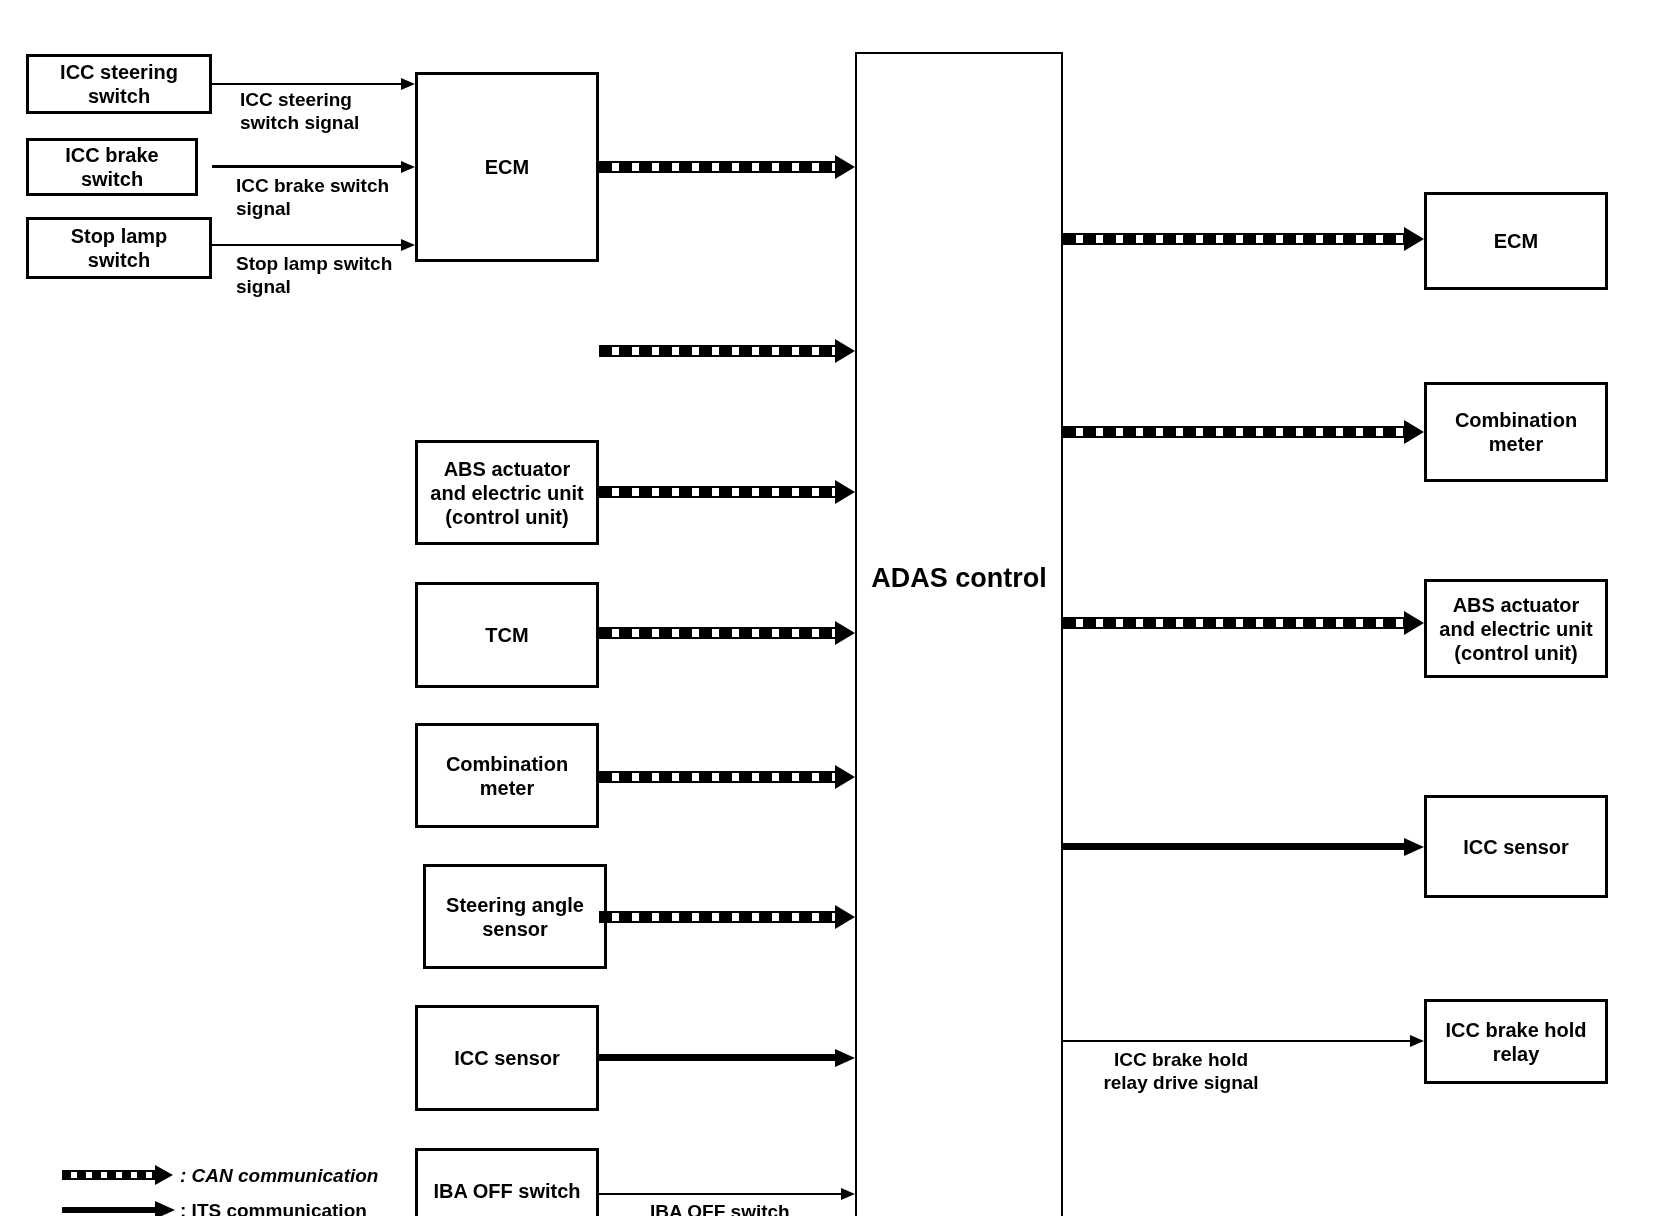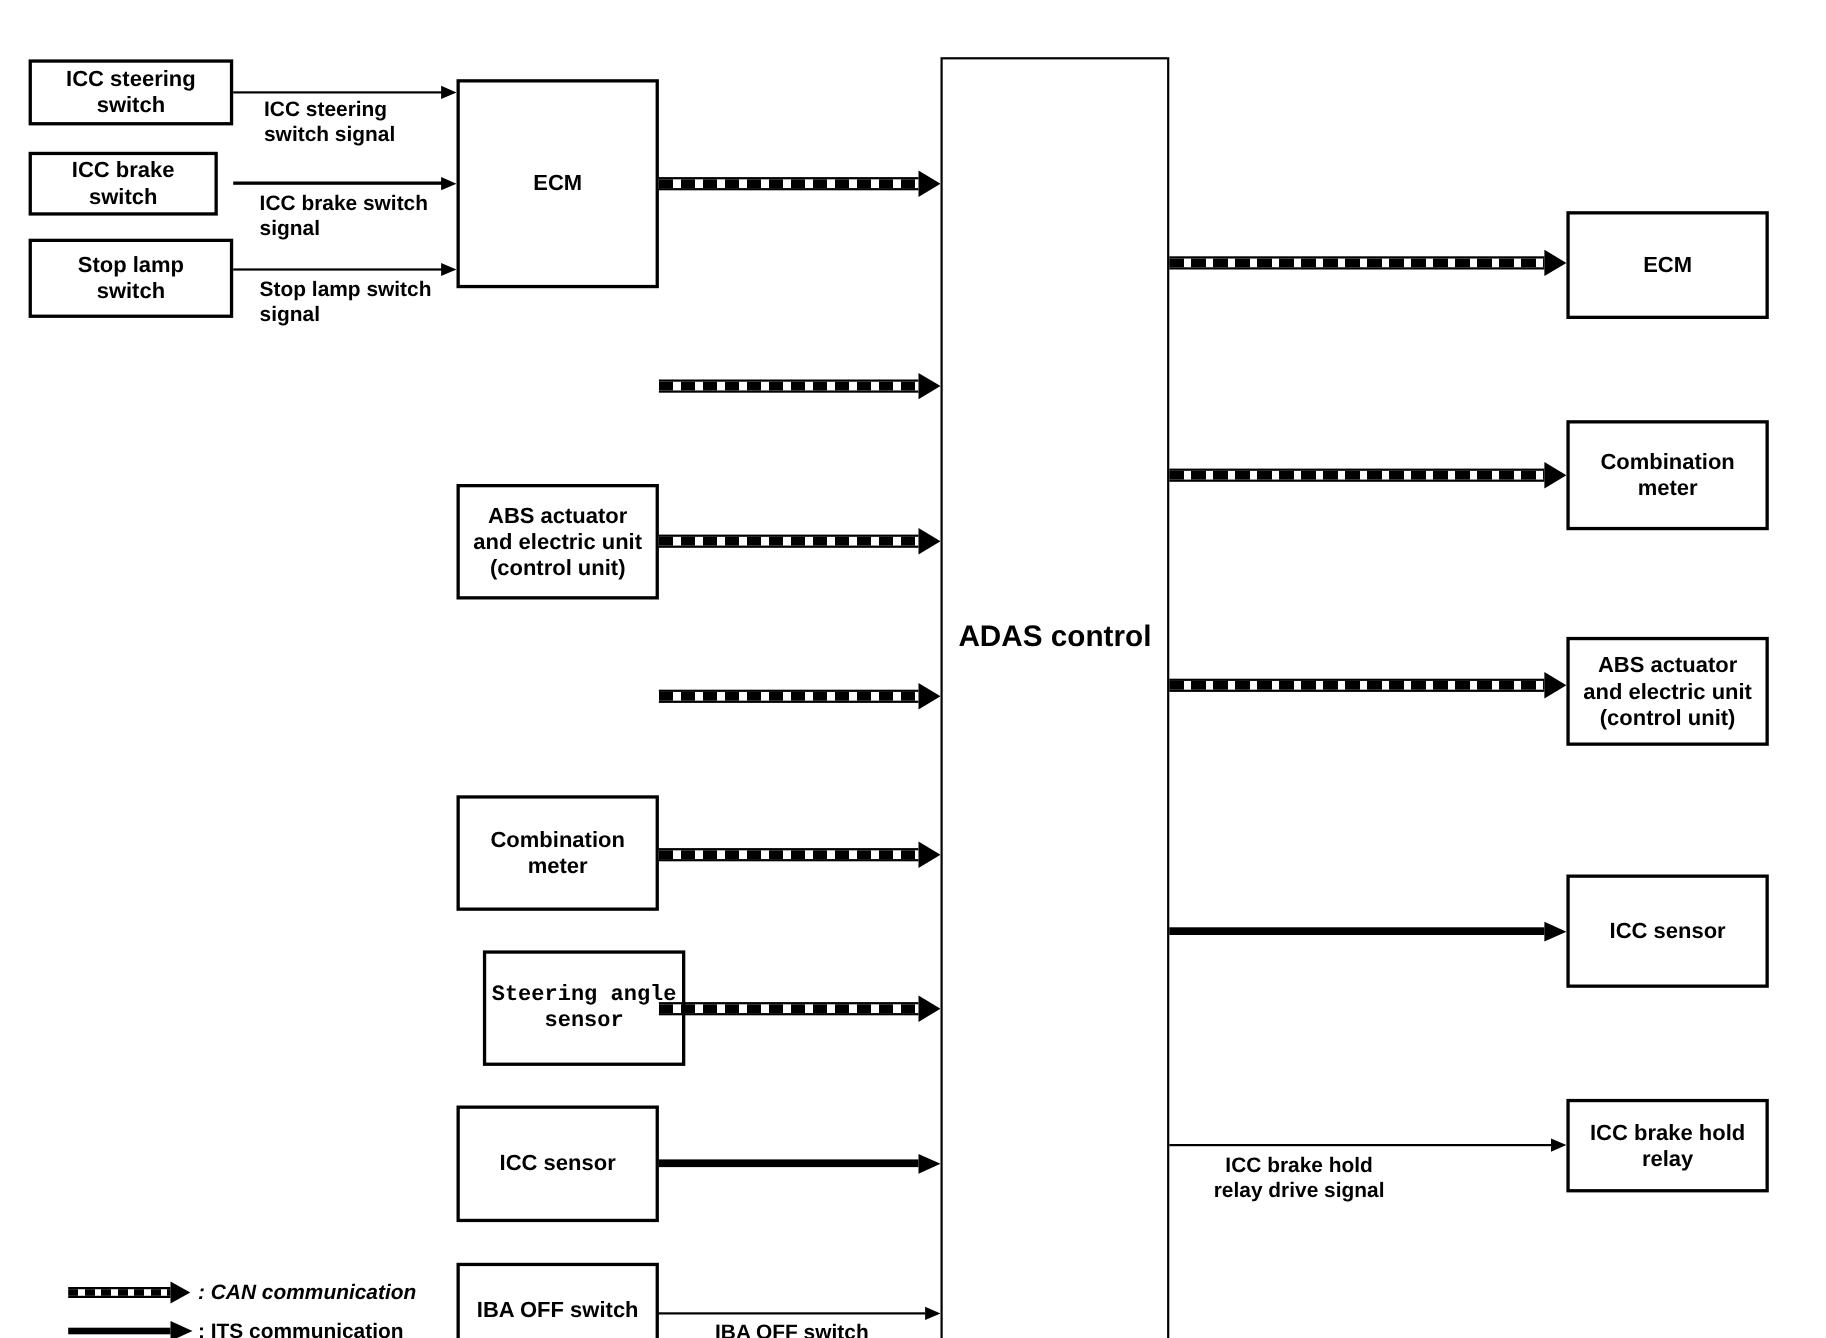--- a/index.html
+++ b/index.html
@@ -39,44 +39,45 @@
 </style>
 </head>
 <body>
 
 <div id="canvas">
 
   <div class="box" style="left:26px;top:14px;width:186px;height:60px;"><span>ICC steering
 switch</span></div>
   <div class="box" style="left:26px;top:98px;width:172px;height:58px;"><span>ICC brake
 switch</span></div>
-  <div class="box" style="left:26px;top:177px;width:186px;height:72px;"><span>Stop lamp
+  <div class="box" style="left:26px;top:177px;width:186px;height:62px;"><span>Stop lamp
 switch</span></div>
 
   <div class="bar-thin" style="left:212px;top:43px;width:191px;"></div>
   <div class="head head-thin" style="left:401px;top:38px;"></div>
   <div class="bar-thin3" style="left:212px;top:125px;width:191px;"></div>
   <div class="head head-thin" style="left:401px;top:121px;"></div>
   <div class="bar-thin" style="left:212px;top:204px;width:191px;"></div>
   <div class="head head-thin" style="left:401px;top:199px;"></div>
 
   <div class="lbl" style="left:240px;top:48px;">ICC steering
 switch signal</div>
   <div class="lbl" style="left:236px;top:134px;">ICC brake switch
 signal</div>
   <div class="lbl" style="left:236px;top:212px;">Stop lamp switch
 signal</div>
 
   <div class="box" style="left:415px;top:32px;width:184px;height:190px;"><span>ECM</span></div>
   <div class="box" style="left:415px;top:400px;width:184px;height:105px;"><span>ABS actuator
 and electric unit
 (control unit)</span></div>
+  <div class="box" style="left:415px;top:542px;width:184px;height:106px;"><span>TCM</span></div>
   <div class="box" style="left:415px;top:683px;width:184px;height:105px;"><span>Combination
 meter</span></div>
-  <div class="box" style="left:439px;top:824px;width:184px;height:105px;font-family:Liberation Mono, monospace;"><span>Steering angle
+  <div class="box" style="left:423px;top:824px;width:184px;height:105px;"><span>Steering angle
 sensor</span></div>
   <div class="box" style="left:415px;top:965px;width:184px;height:106px;"><span>ICC sensor</span></div>
   <div class="box" style="left:415px;top:1108px;width:184px;height:86px;"><span>IBA OFF switch</span></div>
 
   <div class="bar-can" style="left:599px;top:121px;width:236px;"></div>
   <div class="head head-can" style="left:835px;top:115px;"></div>
   <div class="bar-can" style="left:599px;top:305px;width:236px;"></div>
   <div class="head head-can" style="left:835px;top:299px;"></div>
   <div class="bar-can" style="left:599px;top:446px;width:236px;"></div>
   <div class="head head-can" style="left:835px;top:440px;"></div>

